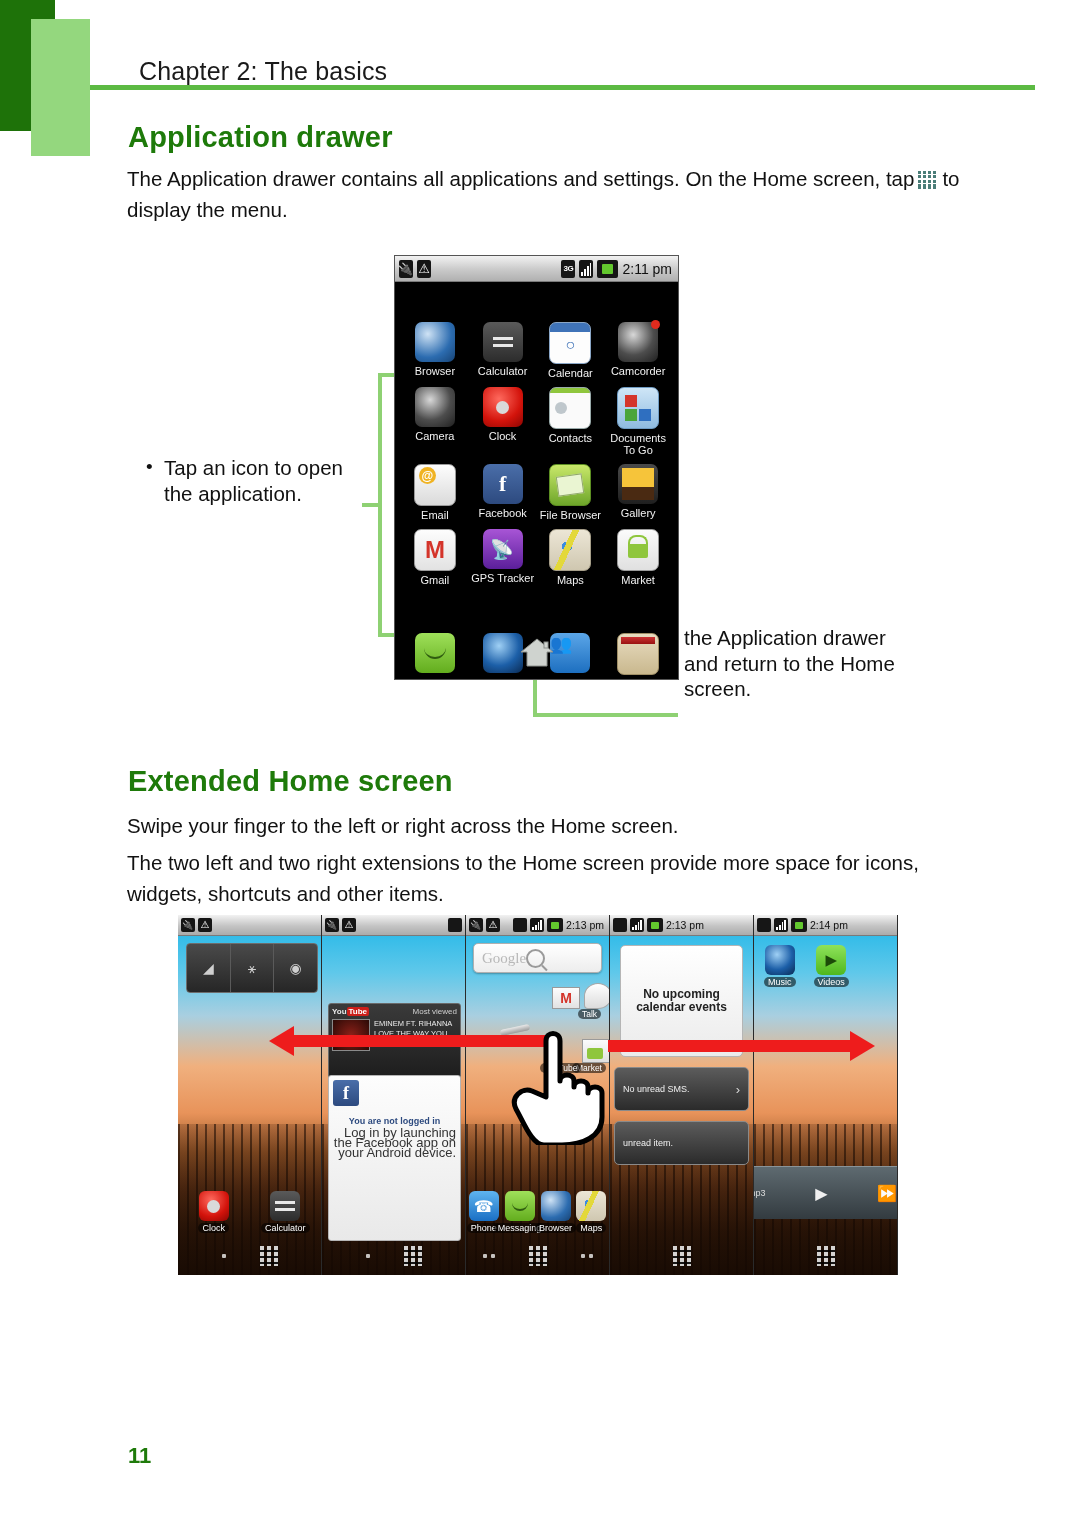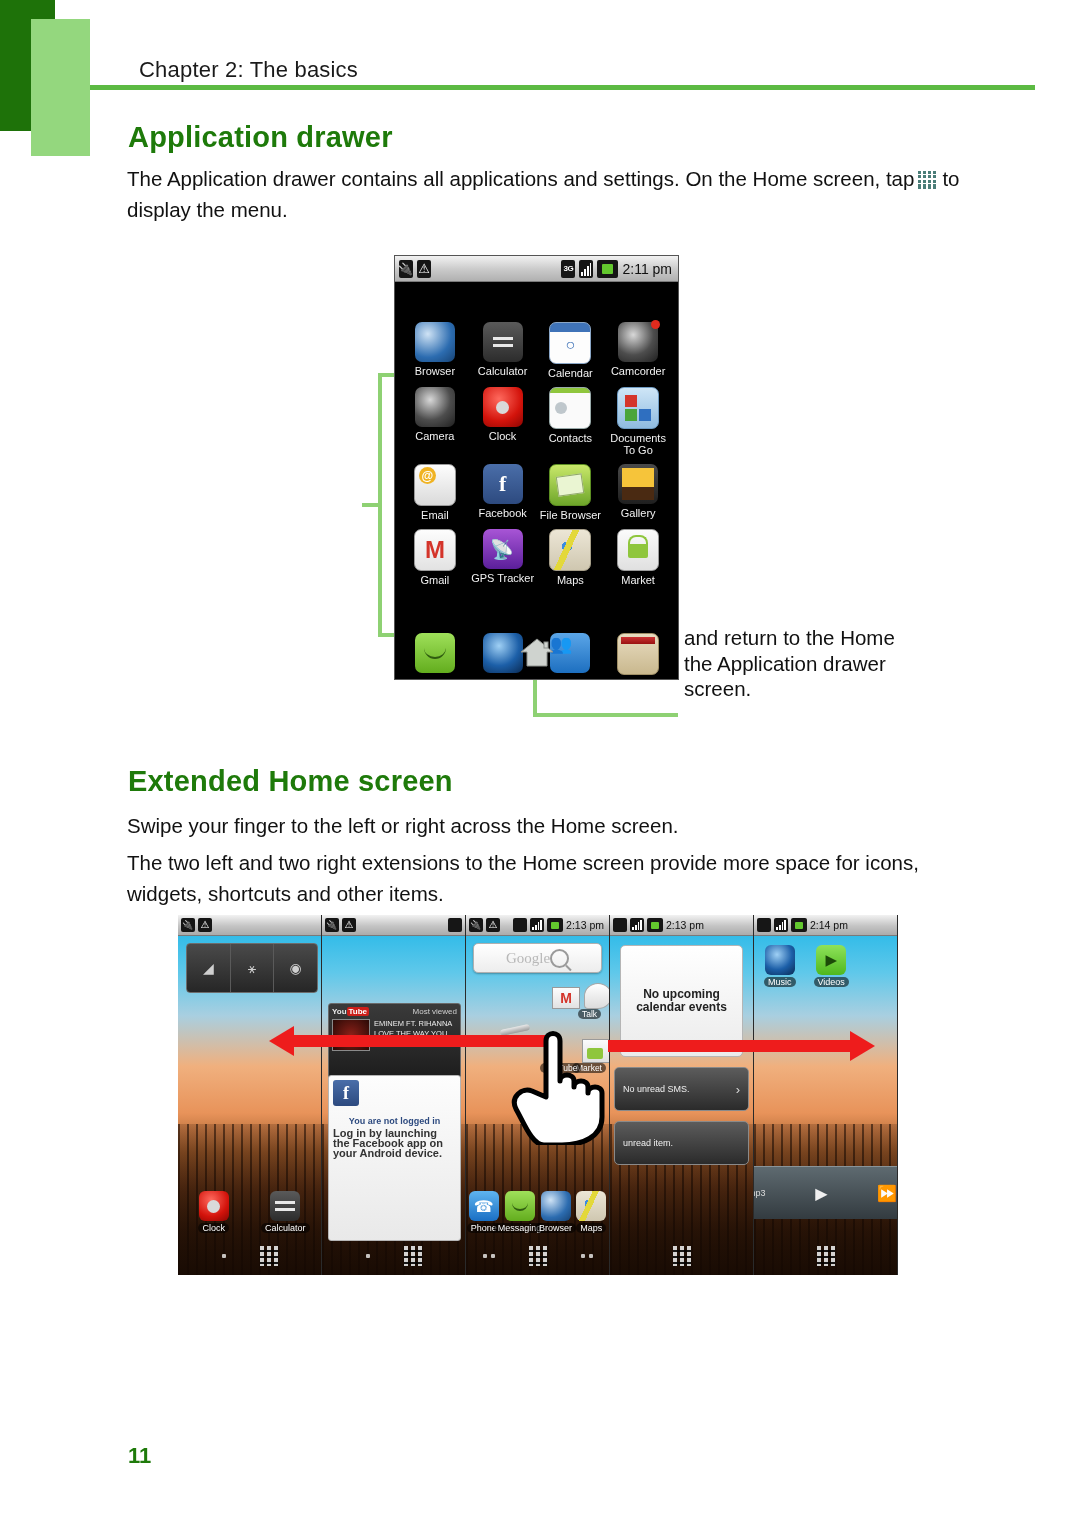--- a/index.html
+++ b/index.html
@@ -8,21 +8,21 @@
     font-family:"Liberation Sans",sans-serif;overflow:hidden;
   }
 
   
   .bar-dark{position:absolute;left:0;top:0;width:55px;height:131px;background:#1e7209;}
   .bar-light{position:absolute;left:31px;top:19px;width:59px;height:137px;background:#94d77e;}
   .header-rule{position:absolute;left:90px;top:85px;width:945px;height:5px;background:#5cba43;}
 
   
   .chapter{
-    position:absolute;left:139px;top:57px;font-size:22px;color:#1a1a1a;
+    position:absolute;left:139px;top:57px;font-size:25px;color:#1a1a1a;
     letter-spacing:.2px;white-space:nowrap;
   }
 
   
   .h1{
     position:absolute;left:128px;font-size:29px;font-weight:bold;color:#1e7a0a;
     white-space:nowrap;letter-spacing:.2px;
   }
   #h-app{top:121px;}
   #h-ext{top:765px;}
@@ -272,27 +272,27 @@
   
   .fbw{
     position:absolute;left:6px;top:140px;right:4px;bottom:34px;
     background:linear-gradient(#fdfdfd,#e9e9e9);border:1px solid #b5b5b5;border-radius:3px;
     padding:4px;box-sizing:border-box;
   }
   .fbw .fico{width:26px;height:26px;background:linear-gradient(#4a6ea9,#2d4a7f);color:#fff;
     font-weight:bold;font-size:18px;font-family:"Liberation Serif",serif;border-radius:3px;
     display:flex;align-items:center;justify-content:center;}
   .fbw .t1{margin-top:10px;font-size:9px;font-weight:bold;color:#2d4a7f;text-align:center;}
-  .fbw .t2{font-size:11px;color:#333;text-align:left;line-height:10px;margin-top:2px;font-weight:bold;}
+  .fbw .t2{font-size:13px;color:#333;text-align:right;line-height:10px;margin-top:2px;}
 
   
   .gsearch{
     position:absolute;left:7px;right:7px;top:8px;height:30px;
     background:linear-gradient(#ffffff,#ededed);border:1px solid #b0b0b0;border-radius:5px;
-    display:flex;align-items:center;justify-content:center;padding:0 8px;box-sizing:border-box;
+    display:flex;align-items:center;justify-content:flex-start;padding:0 8px;box-sizing:border-box;
     box-shadow:0 1px 2px rgba(0,0,0,.3);
   }
   .gsearch .gtxt{font-size:15px;color:#b8b8b8;font-family:"Liberation Serif",serif;}
   .gsearch .gmag{width:15px;height:15px;border:2px solid #9a9a9a;border-radius:50%;position:relative;}
   .gsearch .gmag::after{content:"";position:absolute;right:-5px;bottom:-3px;width:7px;height:2px;
     background:#9a9a9a;transform:rotate(45deg);}
   .p3-gmail{position:absolute;left:86px;top:52px;width:26px;height:20px;
     background:linear-gradient(#fdfdfd,#e2e2e2);border:1px solid #9a9a9a;}
   .p3-gmail::after{content:"M";position:absolute;inset:0;display:flex;align-items:center;
     justify-content:center;color:#d4342a;font-weight:bold;font-size:14px;}
@@ -368,25 +368,29 @@
 <div class="header-rule"></div>
 <div class="chapter">Chapter 2: The basics</div>
 
 <div class="h1" id="h-app">Application drawer</div>
 
 <div class="para" id="p-app">
   <span>The Application drawer contains all applications and settings. On the Home screen, tap</span><span class="drawer-glyph"></span><span>to display the menu.</span>
 </div>
 
 <div class="callout" id="c-left">
+  <p class="li">
+    <span class="cont">Tap an icon to open</span>
+    <span class="cont">the application.</span>
+  </p>
 </div>
 
 <div class="callout" id="c-right">
+  <div>the Application drawer</div>
   <div>and return to the Home</div>
-  <div>the Application drawer</div>
   <div>screen.</div>
 </div>
 
 <div class="lead" id="br-v"></div>
 <div class="lead" id="br-t1"></div>
 <div class="lead" id="br-t2"></div>
 <div class="lead" id="br-tick"></div>
 <div class="lead" id="hm-v"></div>
 <div class="lead" id="hm-h"></div>
 

